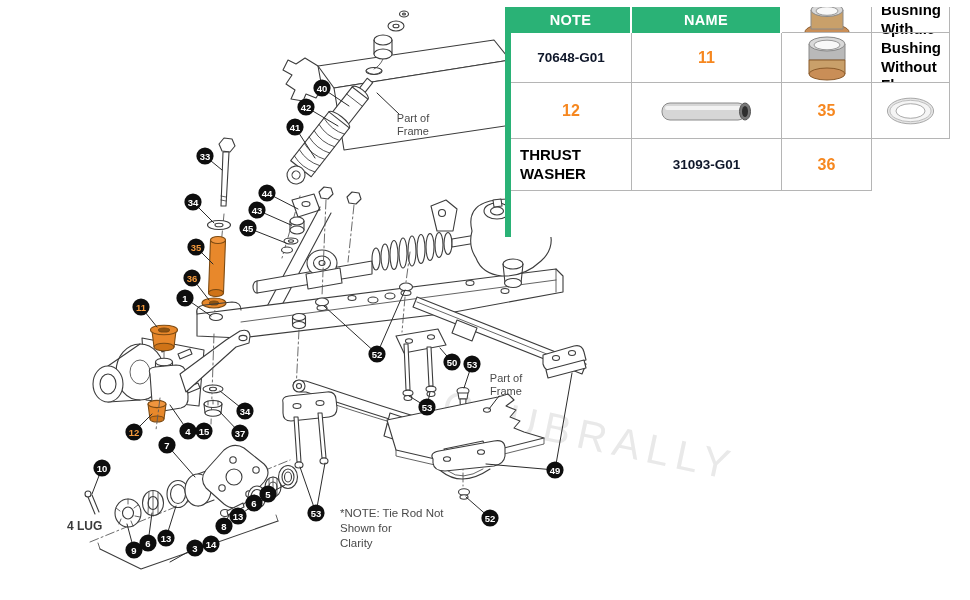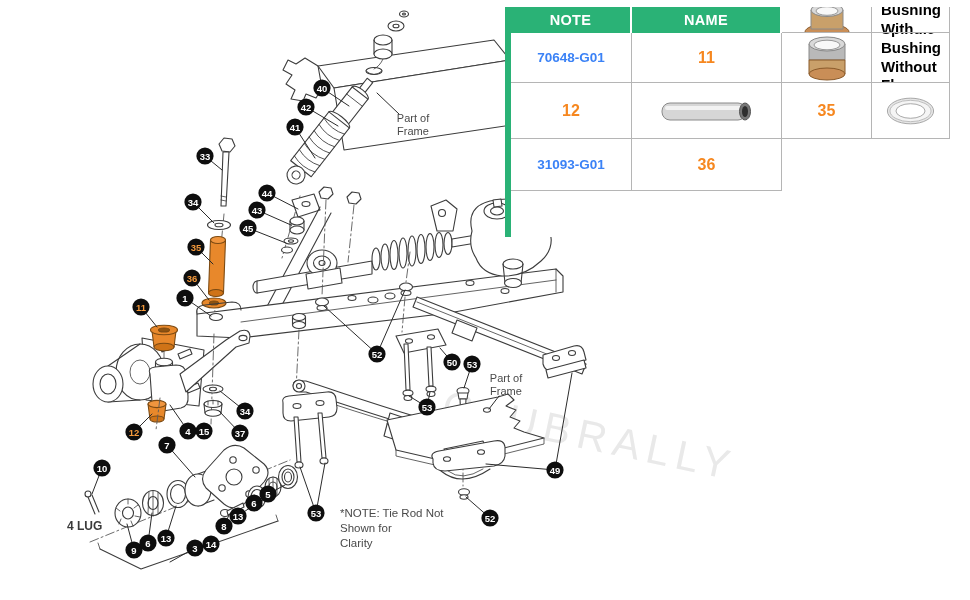--- a/index.html
+++ b/index.html
@@ -35,21 +35,21 @@
      display:grid;grid-template-columns:121px 150px 90px 78px;
      grid-template-rows:26px 50px 56px 52px 46px;}
   #parts-table .hcell{background:#2ab276;color:#fff;font-weight:bold;font-size:14.5px;
      display:flex;align-items:center;justify-content:center;letter-spacing:.3px;
      border-right:2px solid #fff;}
   #parts-table .hcell:last-child{border-right:none;}
   #parts-table .cell{border-right:1px solid #b5b5b5;border-bottom:1px solid #b5b5b5;
      display:flex;align-items:center;justify-content:center;overflow:hidden;}
   #parts-table .name{justify-content:flex-start;padding:0 4px 0 9px;color:#000000;
      font-weight:bold;font-size:15px;line-height:1.25;white-space:pre-line;}
-  #parts-table .oem{color:#3b82f6;font-weight:bold;font-size:13.5px;}
+  #parts-table .oem{color:#0f172a;font-weight:bold;font-size:13.5px;}
   #parts-table .item{color:#f6871f;font-weight:bold;font-size:16px;}
 </style>
 </head>
 <body>
 
 <div id="stage">
 
   <div id="watermark">CLUBRALLY</div>
 
   <svg id="diagram" width="970" height="600" viewBox="0 0 970 600">
@@ -463,17 +463,18 @@
     </div>
     <div class="cell item">35</div>
 
     <div class="cell">
       <svg width="90" height="42" viewBox="0 0 90 42">
         <ellipse cx="45" cy="21" rx="27" ry="15" fill="#e6e6e6" stroke="#9a9a9a"></ellipse>
         <ellipse cx="45" cy="21" rx="24" ry="12.5" fill="#f5f5f5" stroke="#b5b5b5"></ellipse>
         <ellipse cx="45" cy="21" rx="17" ry="8.5" fill="#ffffff" stroke="#9a9a9a"></ellipse>
       </svg>
     </div>
+    <div class="cell name">THRUST WASHER</div>
     <div class="cell oem">31093-G01</div>
     <div class="cell item">36</div>
   </div>
 
 </div>
 
 </body></html>

